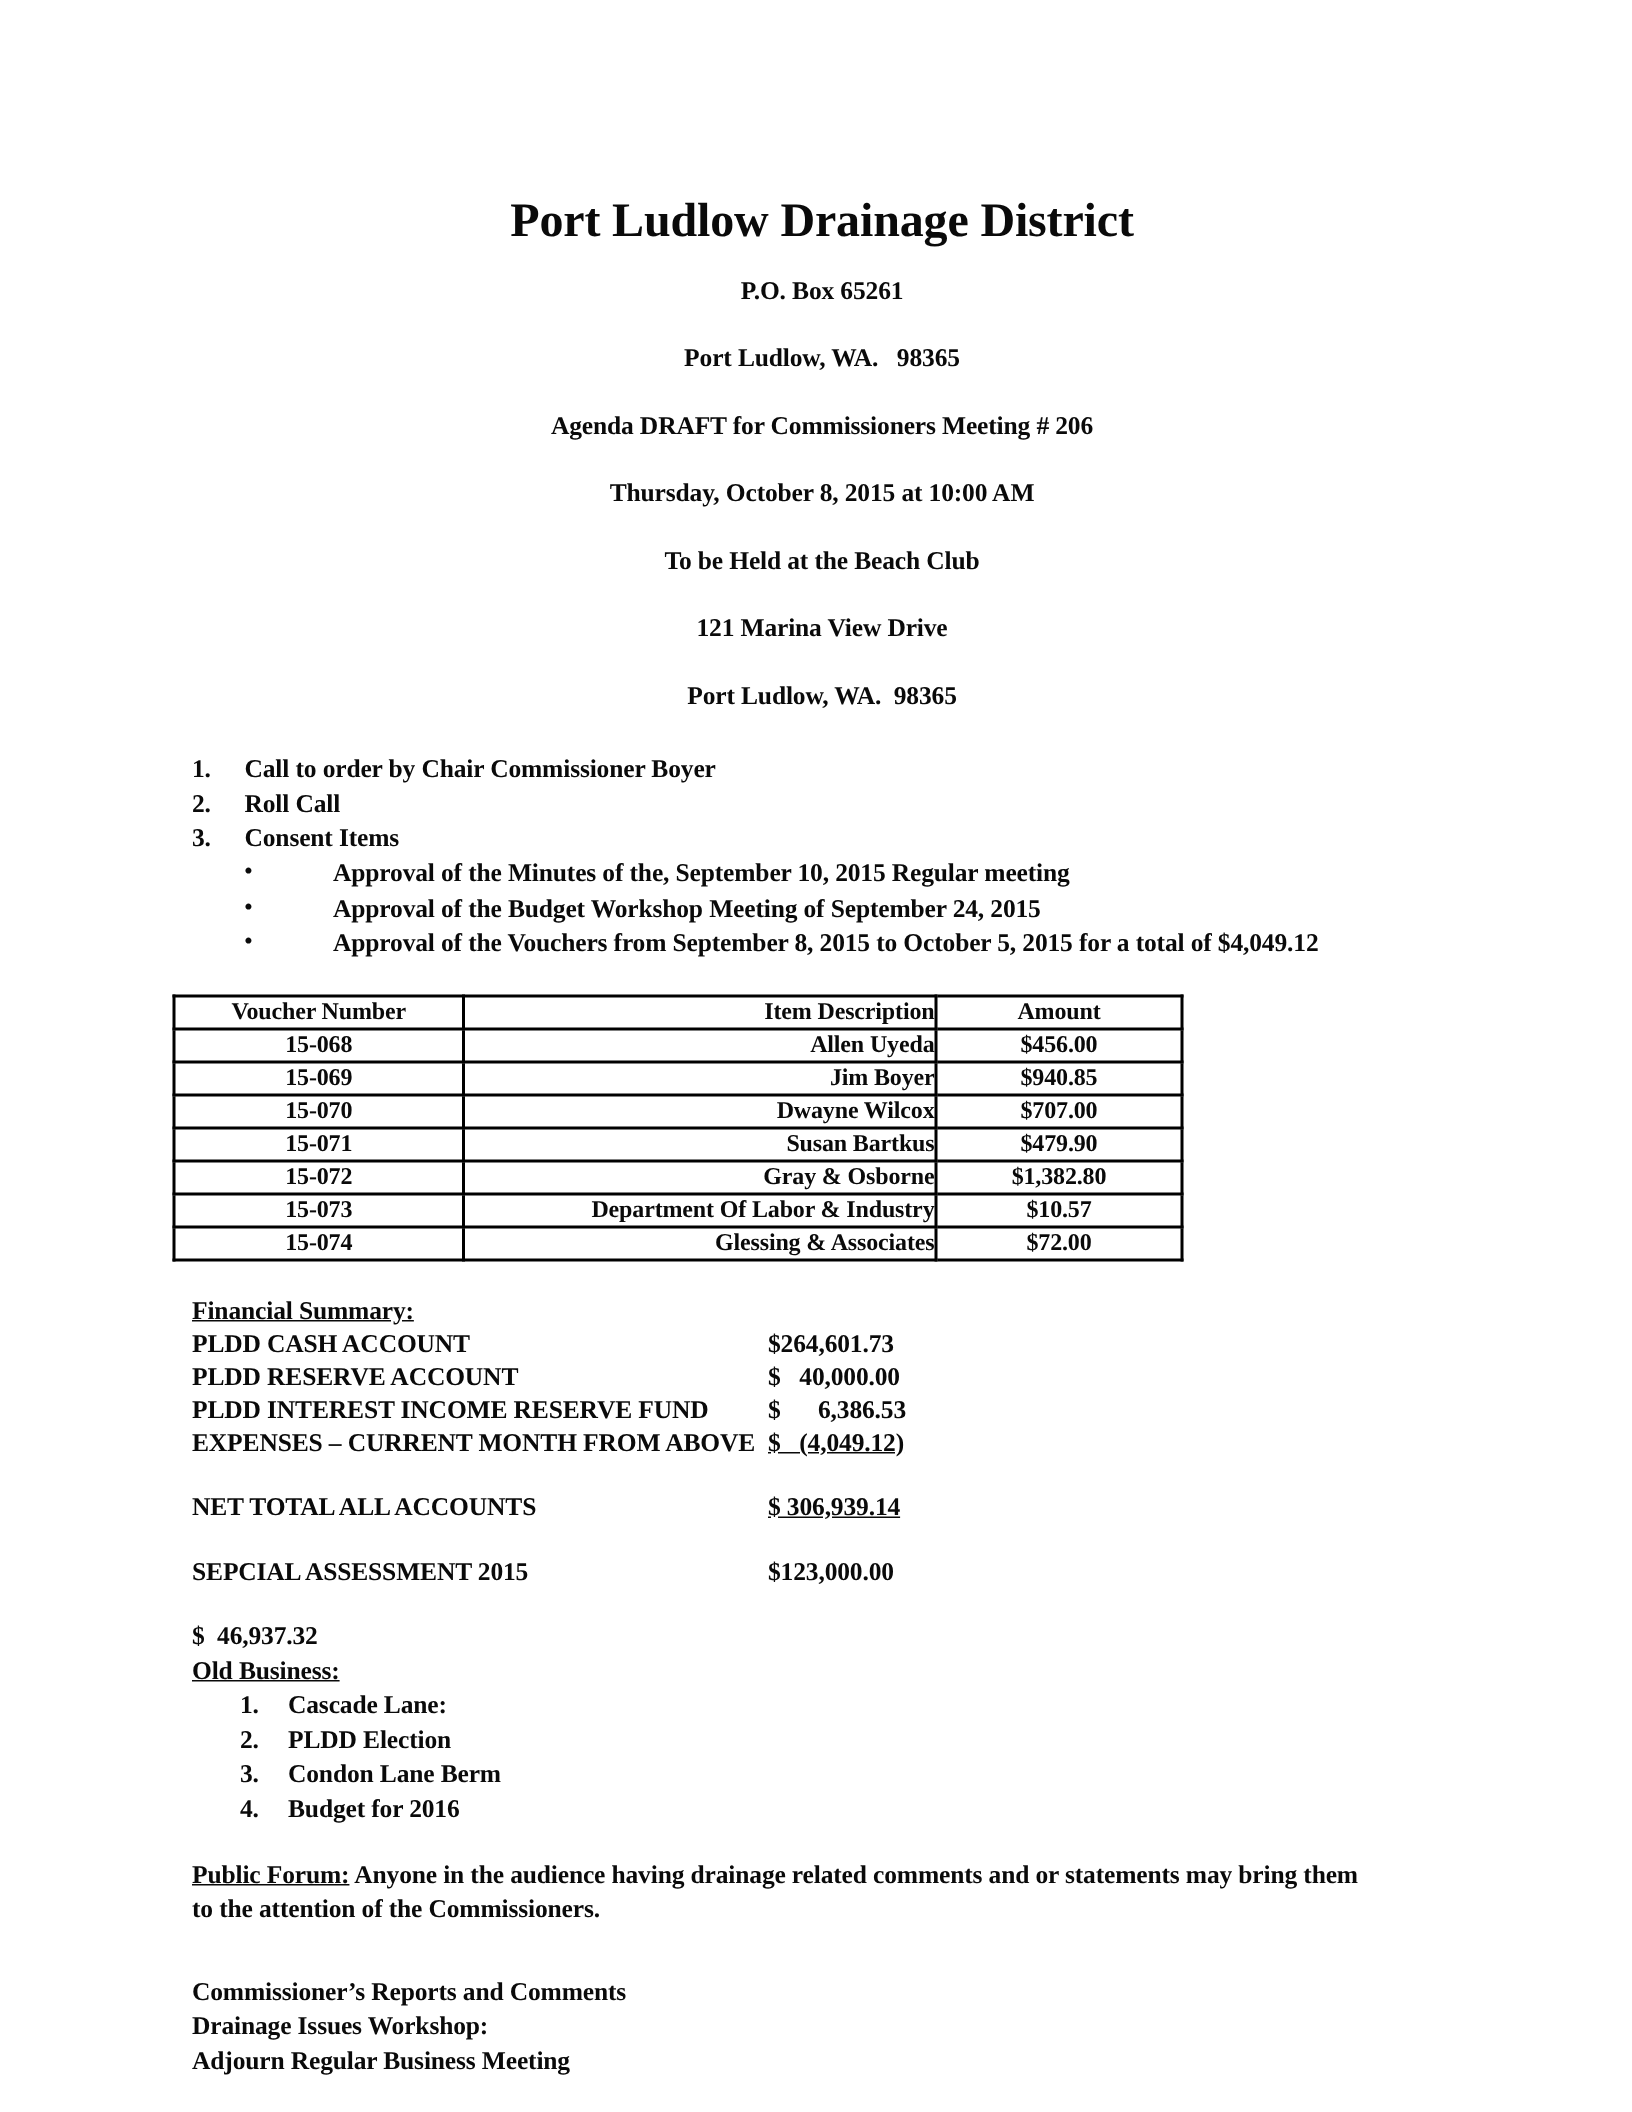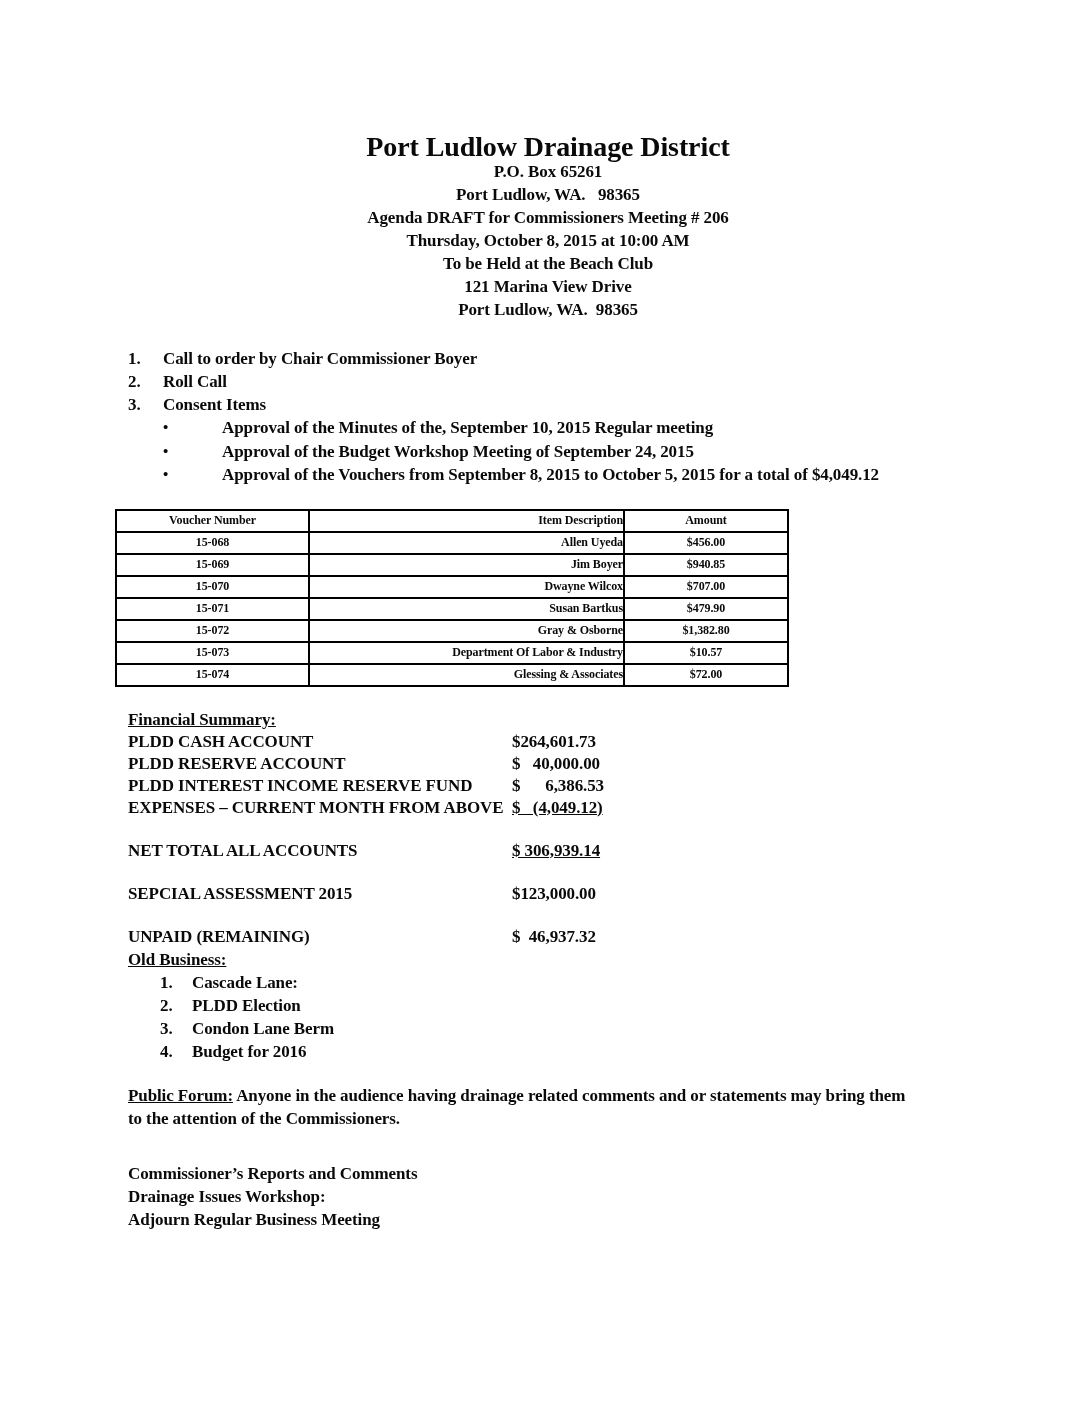--- a/index.html
+++ b/index.html
@@ -13,22 +13,22 @@
     font-weight:700;
     color:#0a0a0a;
     font-size:17px;
     line-height:23px;
     letter-spacing:-0.1px;
   }
   .content { padding:133px 120px 0 128px; }
 
   
   .doc-header { text-align:center; margin-bottom:26px; }
-  .doc-title { font-size:28px; line-height:27px; }
-  .hline { white-space:pre; }
+  .doc-title { font-size:32px; line-height:27px; }
+  .hline { white-space:pre;margin-top:22px; }
   .bold { font-weight:700; }
 
   
   .agenda-list { list-style:none; }
   .agenda-list li { display:flex; }
   .agenda-num { width:35px; flex:0 0 35px; }
 
   
   .bullet-list { list-style:none; margin-bottom:22px; }
   .bullet-list li {
@@ -42,21 +42,21 @@
     text-indent:0;
     font-size:15px;
   }
 
   
   .voucher-table {
     border-collapse:collapse;
     margin-left:-13px;
     width:672px;
     table-layout:fixed;
-    font-size:12px;
+    font-size:16px;
     margin-bottom:22px;
   }
   .voucher-table th, .voucher-table td {
     border:2px solid #000;
     height:21px;
     padding:0 0 1px 0;
     text-align:center;
     font-weight:700;
     line-height:19px;
   }
@@ -206,21 +206,20 @@
       </div>
       <div class="fin-row gap">
         <span class="fin-label">NET TOTAL ALL ACCOUNTS</span>
         <span class="fin-value u">$ 306,939.14</span>
       </div>
       <div class="fin-row gap">
         <span class="fin-label">SEPCIAL ASSESSMENT 2015</span>
         <span class="fin-value">$123,000.00</span>
       </div>
       <div class="fin-row gap">
-        <span class="fin-label">UNPAID (REMAINING)</span>
         <span class="fin-value">$  46,937.32</span>
       </div>
     </div>
 
     <div>
       <div class="ob-heading">Old Business:</div>
       <ol class="ob-list">
         <li>
           <span class="ob-num">1.</span>
           <span>Cascade Lane:</span>

